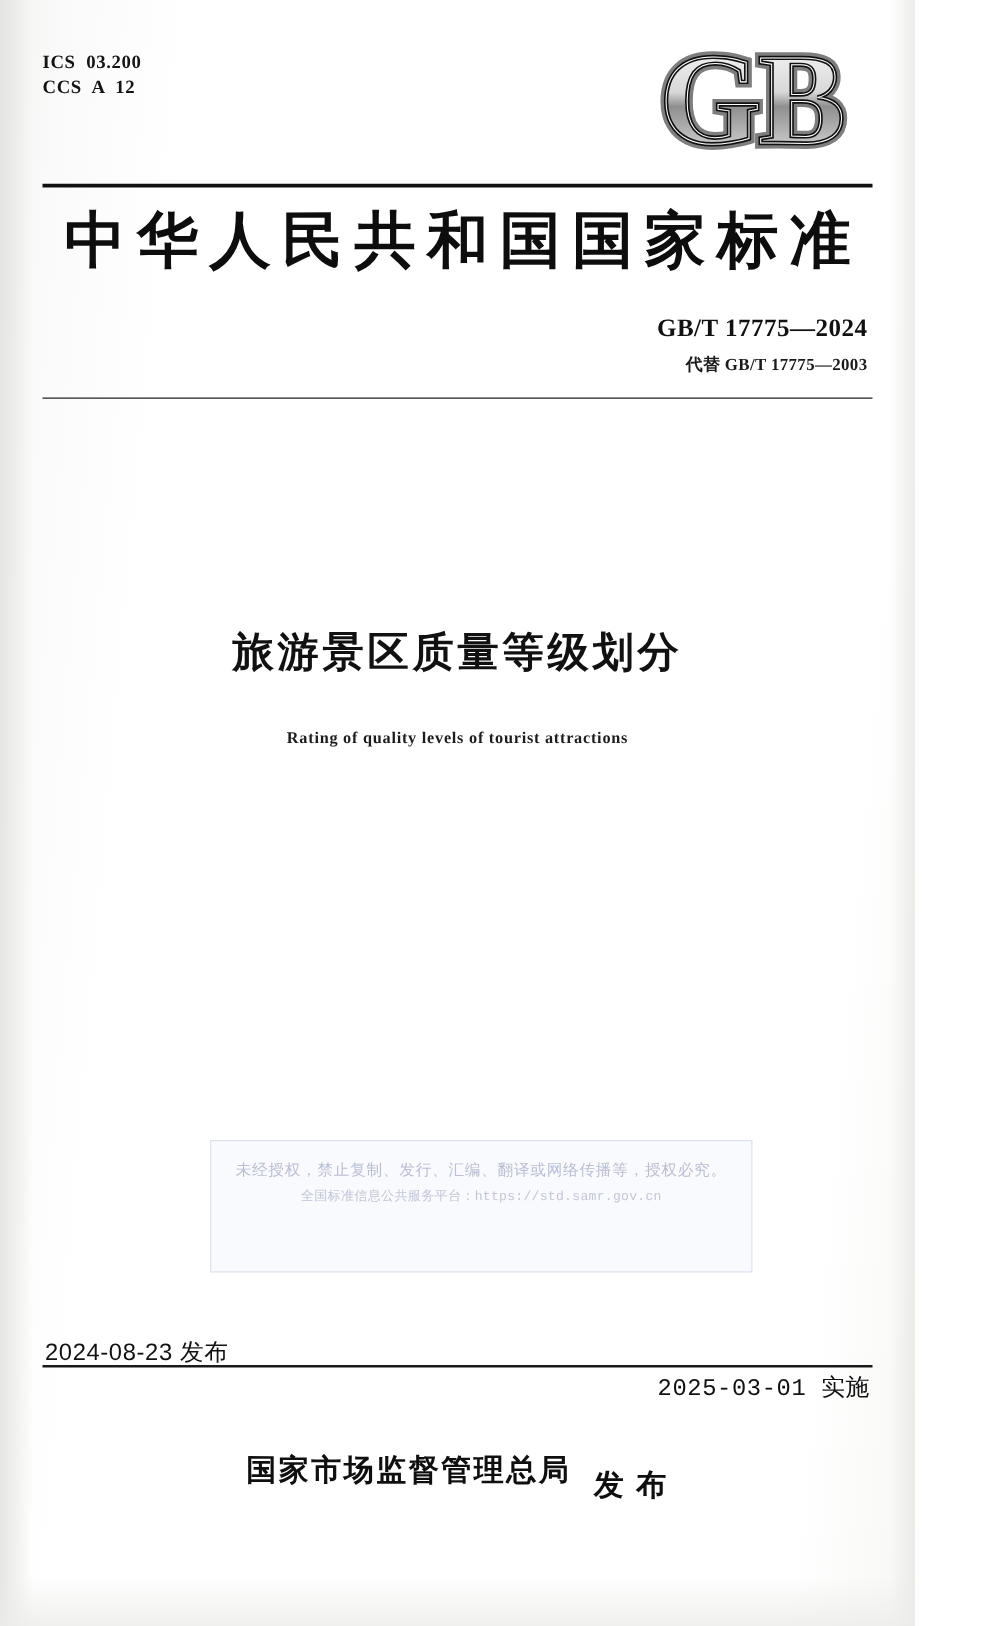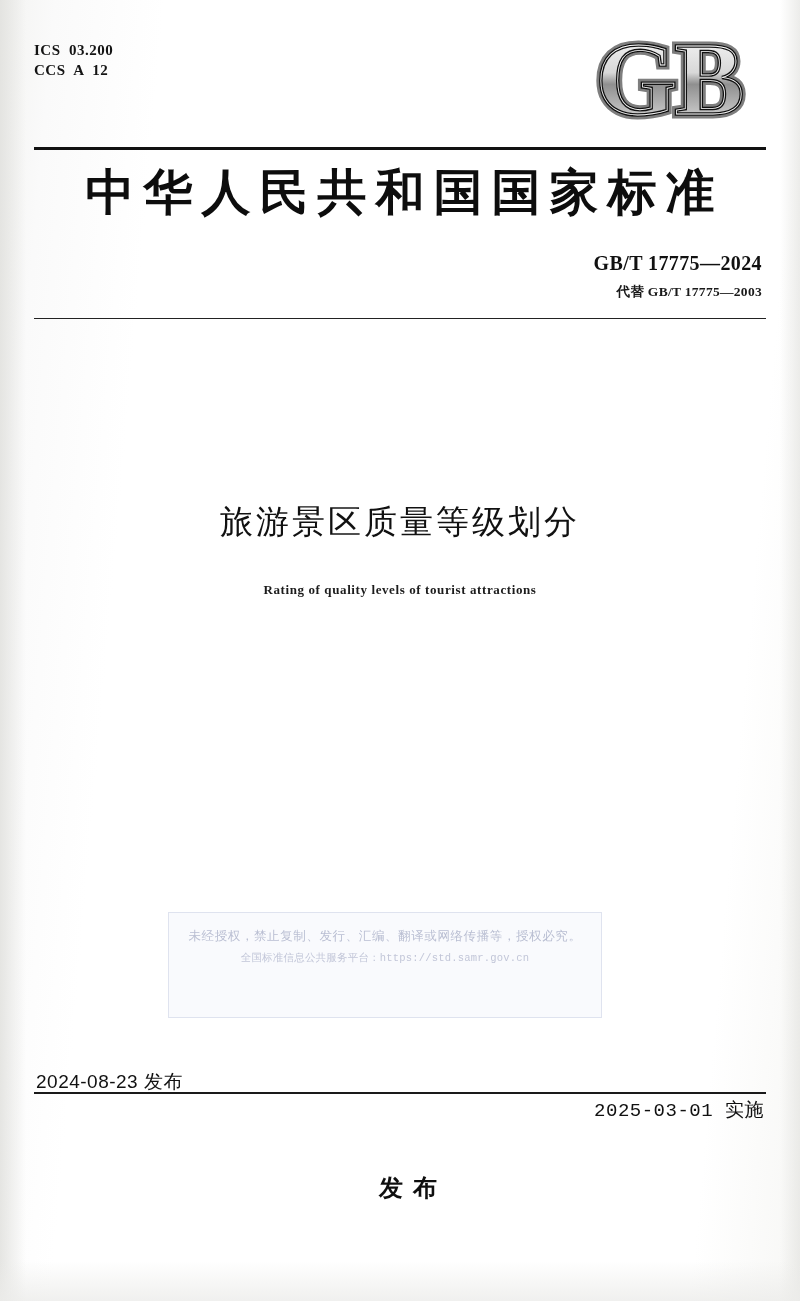--- a/index.html
+++ b/index.html
@@ -10,21 +10,21 @@
   body {
     width: 800px;
     height: 1301px;
     font-family: "Liberation Serif", serif;
     color: #1a1a1a;
     overflow: hidden;
   }
 
   .page {
     position: relative;
-    width: 800px;
+    width: 732px;
     height: 1301px;
     background: linear-gradient(95deg, #f3f3f1 0%, #fafafa 6%, #ffffff 18%, #ffffff 88%, #f7f7f5 100%);
     box-sizing: border-box;
   }
 
   
   .ics-block {
     position: absolute;
     left: 34px;
     top: 40px;
@@ -112,21 +112,21 @@
   }
 
   
   .subject-cn {
     position: absolute;
     left: 0;
     right: 0;
     top: 500px;
     text-align: center;
     font-family: "Liberation Sans", sans-serif;
-    font-weight: normal;
+    font-weight: bold;
     font-size: 33px;
     letter-spacing: 3px;
     color: #111;
   }
   .subject-en {
     position: absolute;
     left: 0;
     right: 0;
     top: 582px;
     text-align: center;
@@ -281,17 +281,18 @@
     <div class="line3">全国标准信息公共服务平台：https://std.samr.gov.cn</div>
   </div>
 
   <div class="rule-bottom"></div>
 
   <div class="date-issue">2024-08-23 发布</div>
   <div class="date-effect">2025-03-01 实施</div>
 
   <div class="publisher">
     <div class="publisher-names">
+      <div>国家市场监督管理总局</div>
     </div>
     <div class="publisher-verb">发 布</div>
   </div>
 
 </div>
 
 </body></html>

